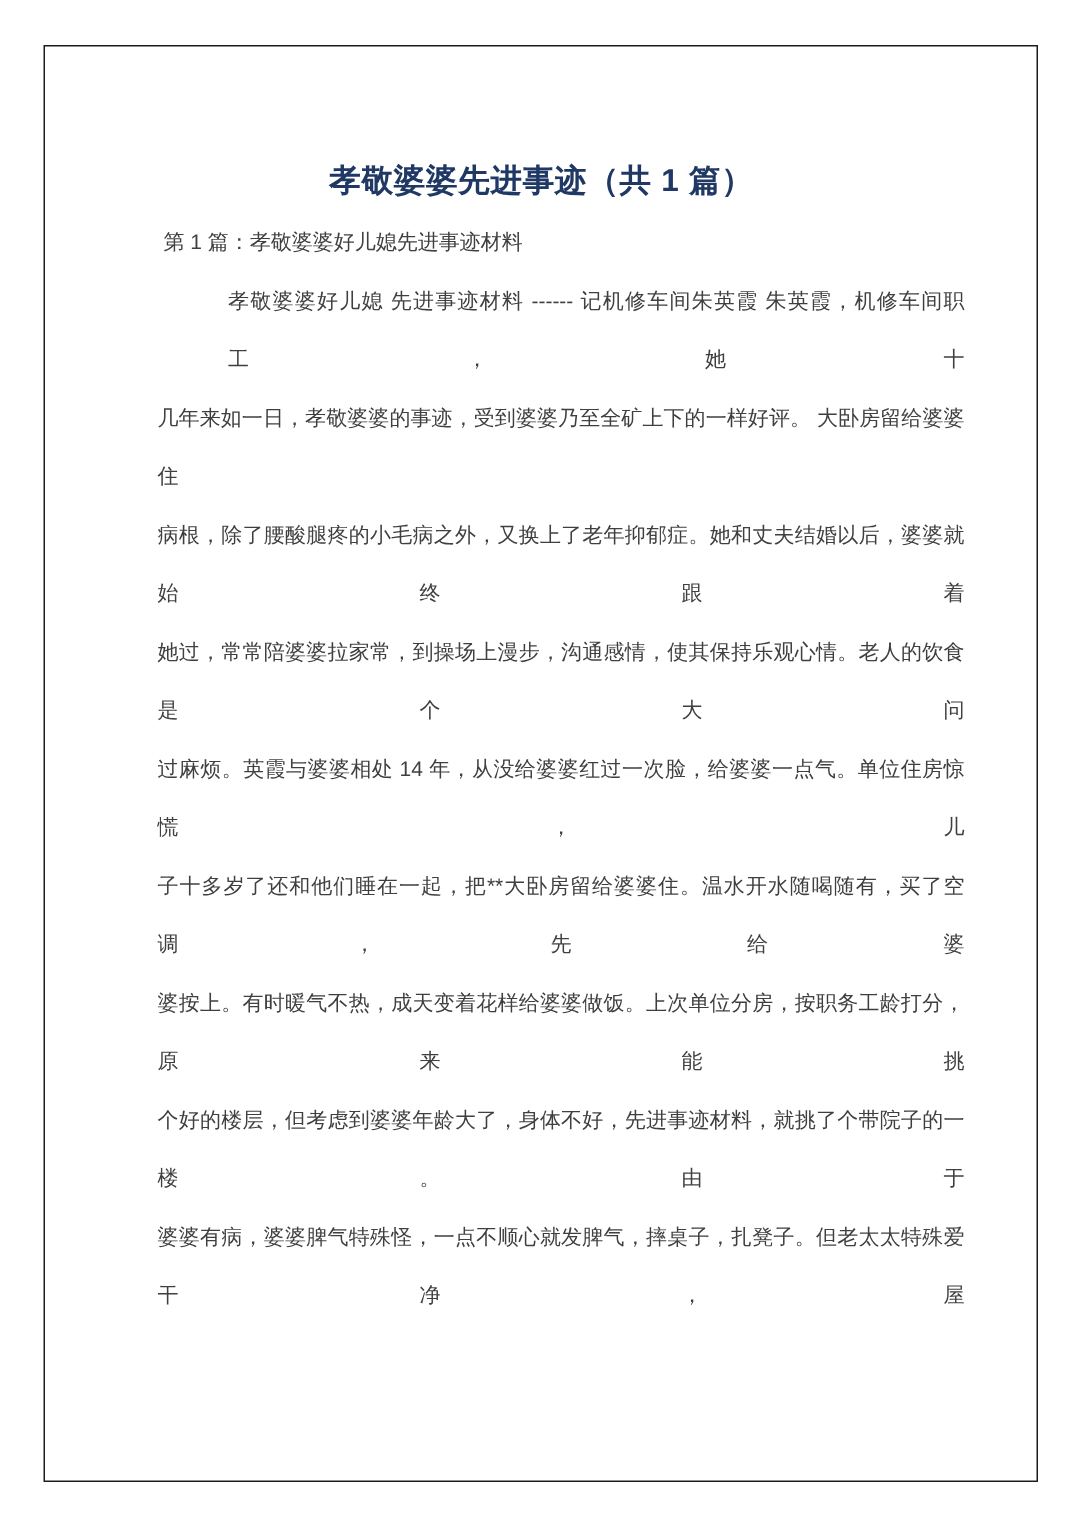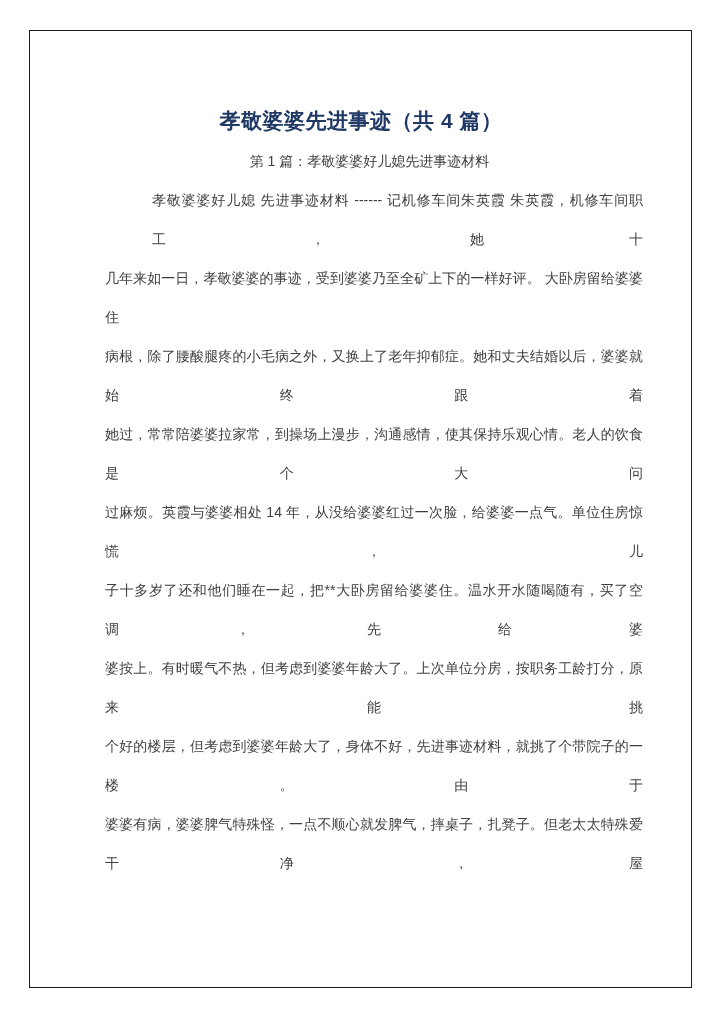--- a/index.html
+++ b/index.html
@@ -49,42 +49,42 @@
     width: 538px;
     box-sizing: border-box;
     white-space: normal;
   }
   .just {
     text-align: justify;
     text-align-last: justify;
     margin-left: 13px;
   }
   .left {
-    text-align: center;
+    text-align: left;
     text-align-last: auto;
   }
   .ind-heading { padding-left: 17px; }
   .ind-first   { padding-left: 47px; }
 </style>
 </head>
 <body>
 
 <div class="page">
   <div class="page-border"></div>
 
-  <h1 class="doc-title">孝敬婆婆先进事迹（共 4 篇）</h1>
+  <h1 class="doc-title">孝敬婆婆先进事迹（共 1 篇）</h1>
 
   <div class="doc-body">
 
     <div class="line left ind-heading">第 1 篇：孝敬婆婆好儿媳先进事迹材料</div>
 
     <div class="line just ind-first">孝敬婆婆好儿媳 先进事迹材料 ------ 记机修车间朱英霞 朱英霞，机修车间职工，她十</div>
     <div class="line just">几年来如一日，孝敬婆婆的事迹，受到婆婆乃至全矿上下的一样好评。 大卧房留给婆婆住</div>
     <div class="line just">病根，除了腰酸腿疼的小毛病之外，又换上了老年抑郁症。她和丈夫结婚以后，婆婆就始终跟着</div>
     <div class="line just">她过，常常陪婆婆拉家常，到操场上漫步，沟通感情，使其保持乐观心情。老人的饮食是个大问</div>
     <div class="line just">过麻烦。英霞与婆婆相处 14 年，从没给婆婆红过一次脸，给婆婆一点气。单位住房惊慌，儿</div>
     <div class="line just">子十多岁了还和他们睡在一起，把**大卧房留给婆婆住。温水开水随喝随有，买了空调，先给婆</div>
-    <div class="line just">婆按上。有时暖气不热，但考虑到婆婆年龄大了。上次单位分房，按职务工龄打分，原来能挑</div>
+    <div class="line just">婆按上。有时暖气不热，成天变着花样给婆婆做饭。上次单位分房，按职务工龄打分，原来能挑</div>
     <div class="line just">个好的楼层，但考虑到婆婆年龄大了，身体不好，先进事迹材料，就挑了个带院子的一楼。由于</div>
     <div class="line just">婆婆有病，婆婆脾气特殊怪，一点不顺心就发脾气，摔桌子，扎凳子。但老太太特殊爱干净，屋</div>
 
   </div>
 </div>
 
 </body></html>

